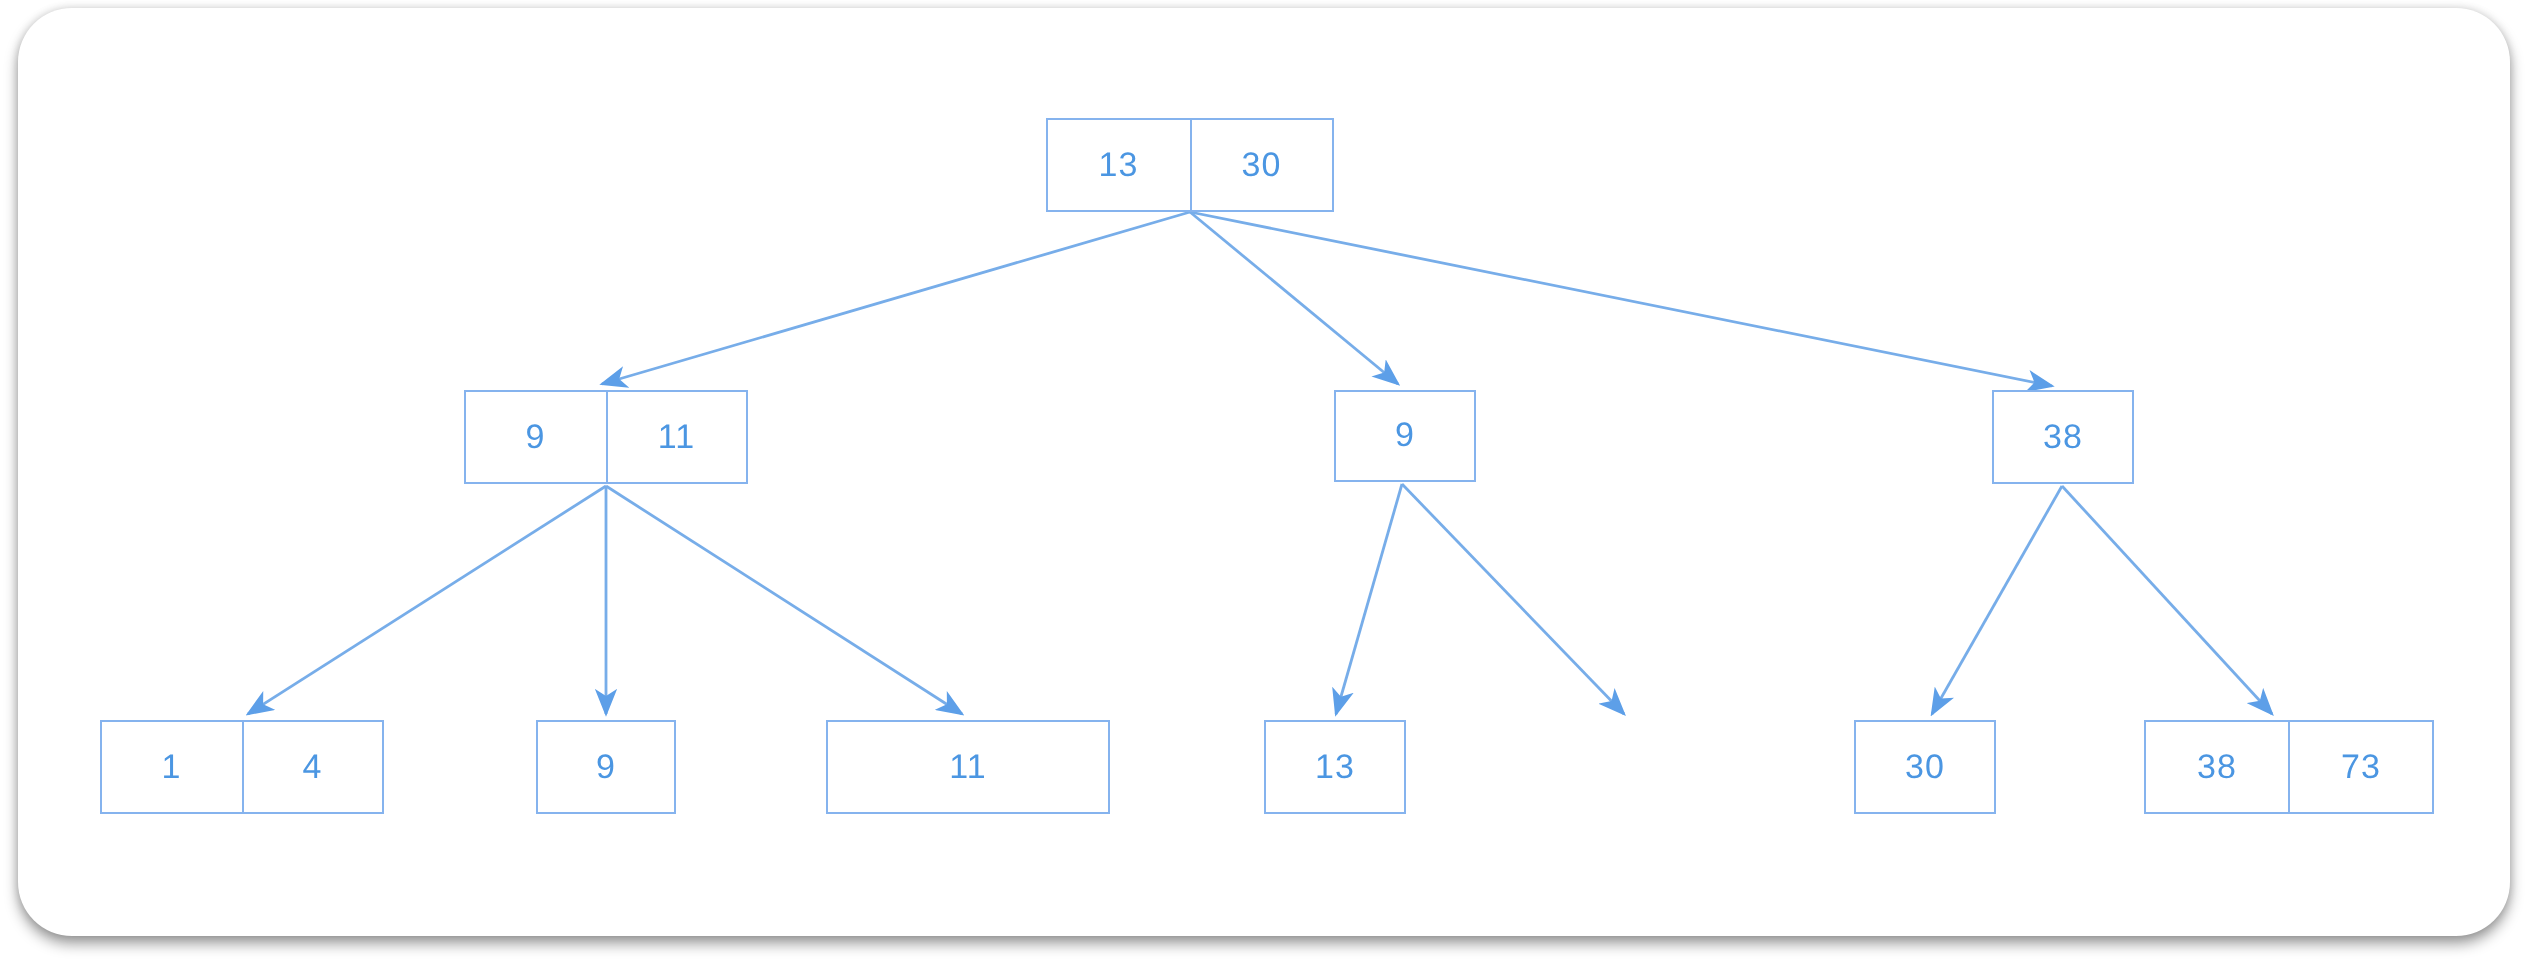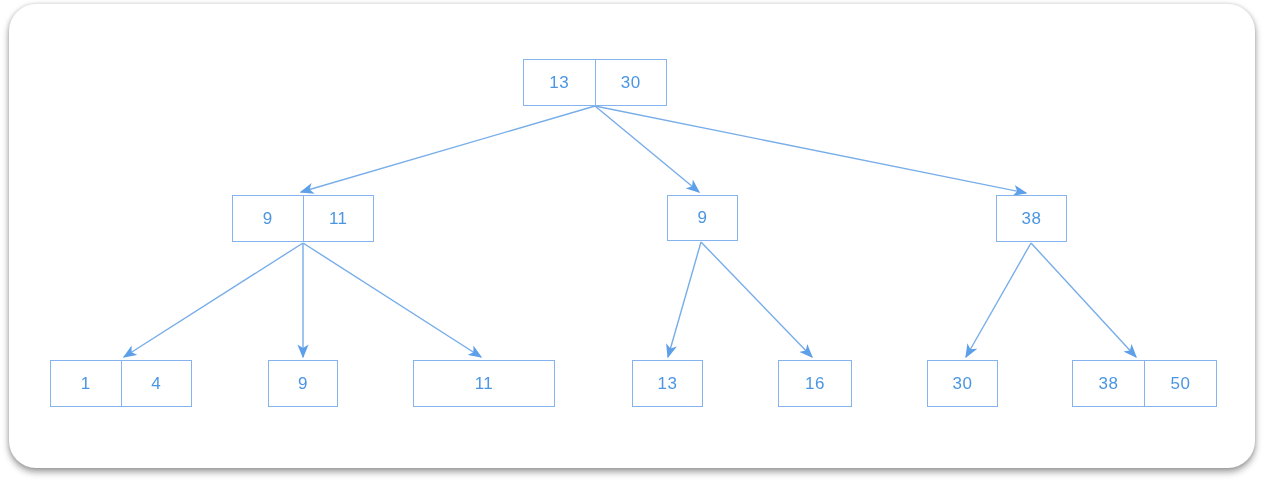--- a/index.html
+++ b/index.html
@@ -103,26 +103,23 @@
   </div>
 
   <div class="node" style="left:413px;top:360px;width:142px;height:47px;">
     <div class="cell">11</div>
   </div>
 
   <div class="node" style="left:632px;top:360px;width:71px;height:47px;">
     <div class="cell">13</div>
   </div>
 
-  <div class="node" style="left:778px;top:360px;width:74px;height:47px;">
-    <div class="cell">16</div>
-  </div>
 
   <div class="node" style="left:927px;top:360px;width:71px;height:47px;">
     <div class="cell">30</div>
   </div>
 
   <div class="node" style="left:1072px;top:360px;width:145px;height:47px;">
     <div class="cell">38</div>
-    <div class="cell">50</div>
+    <div class="cell">73</div>
   </div>
 
 </div>
 
 </body></html>

